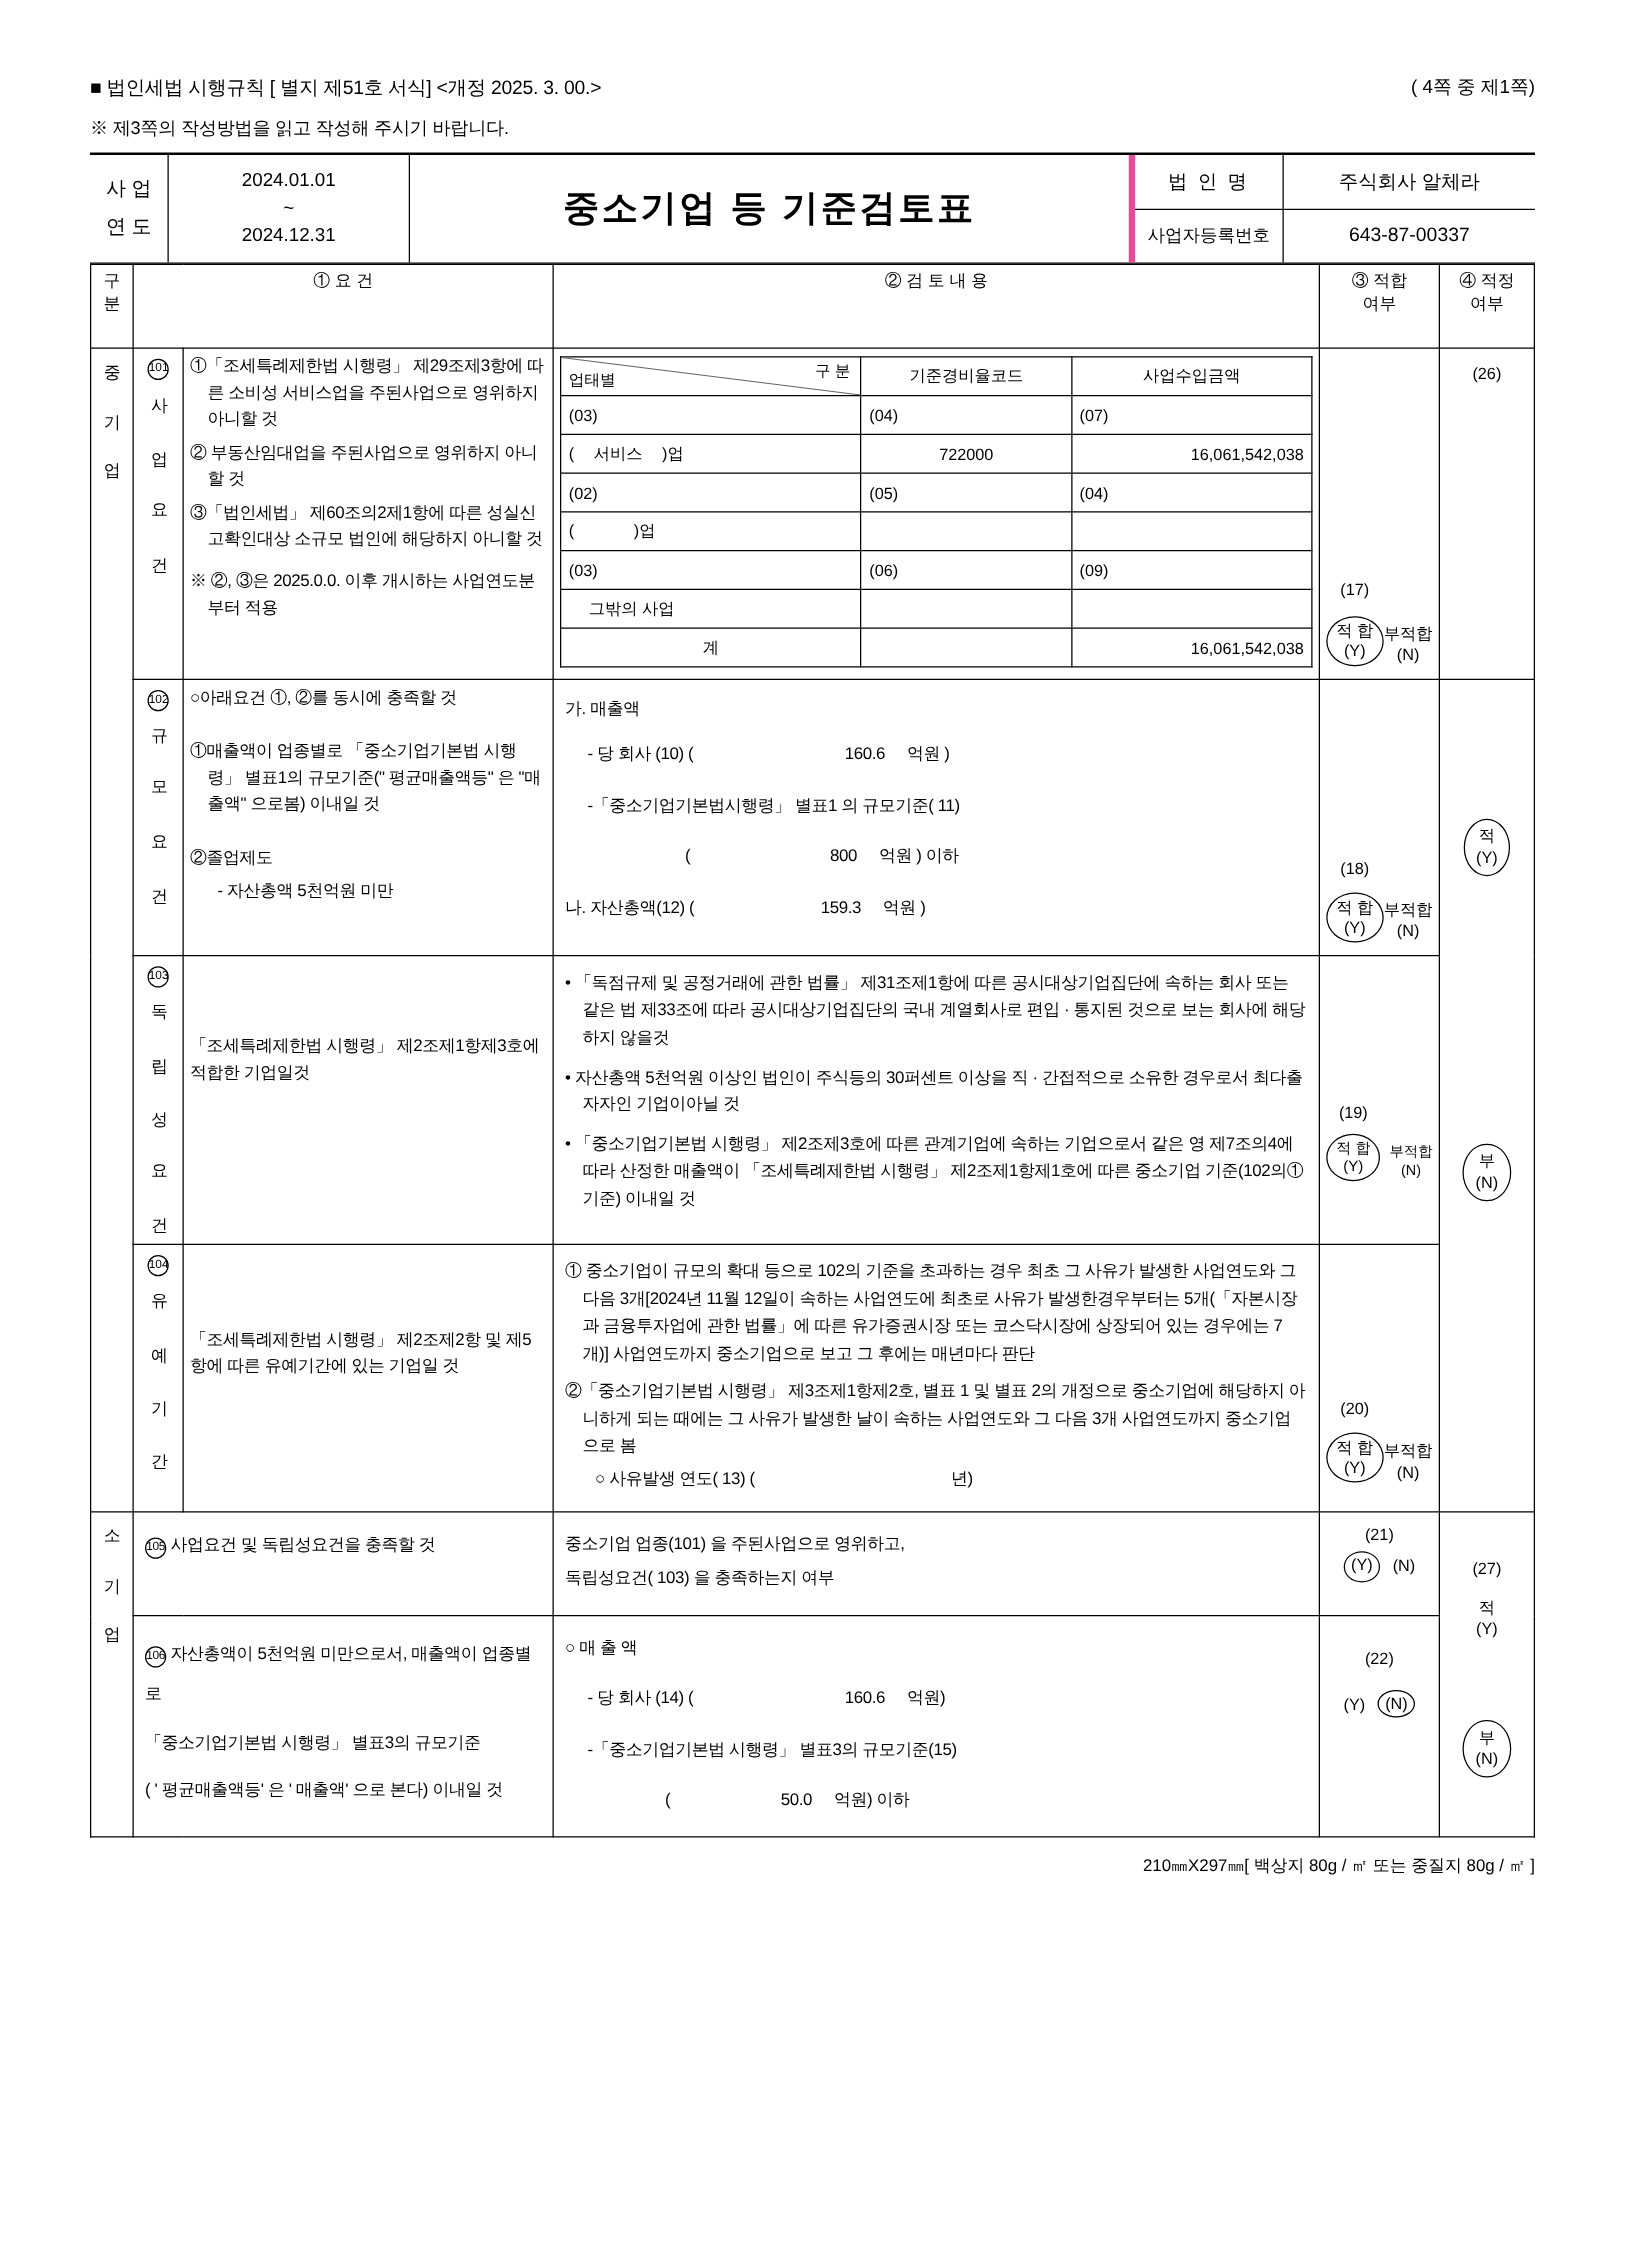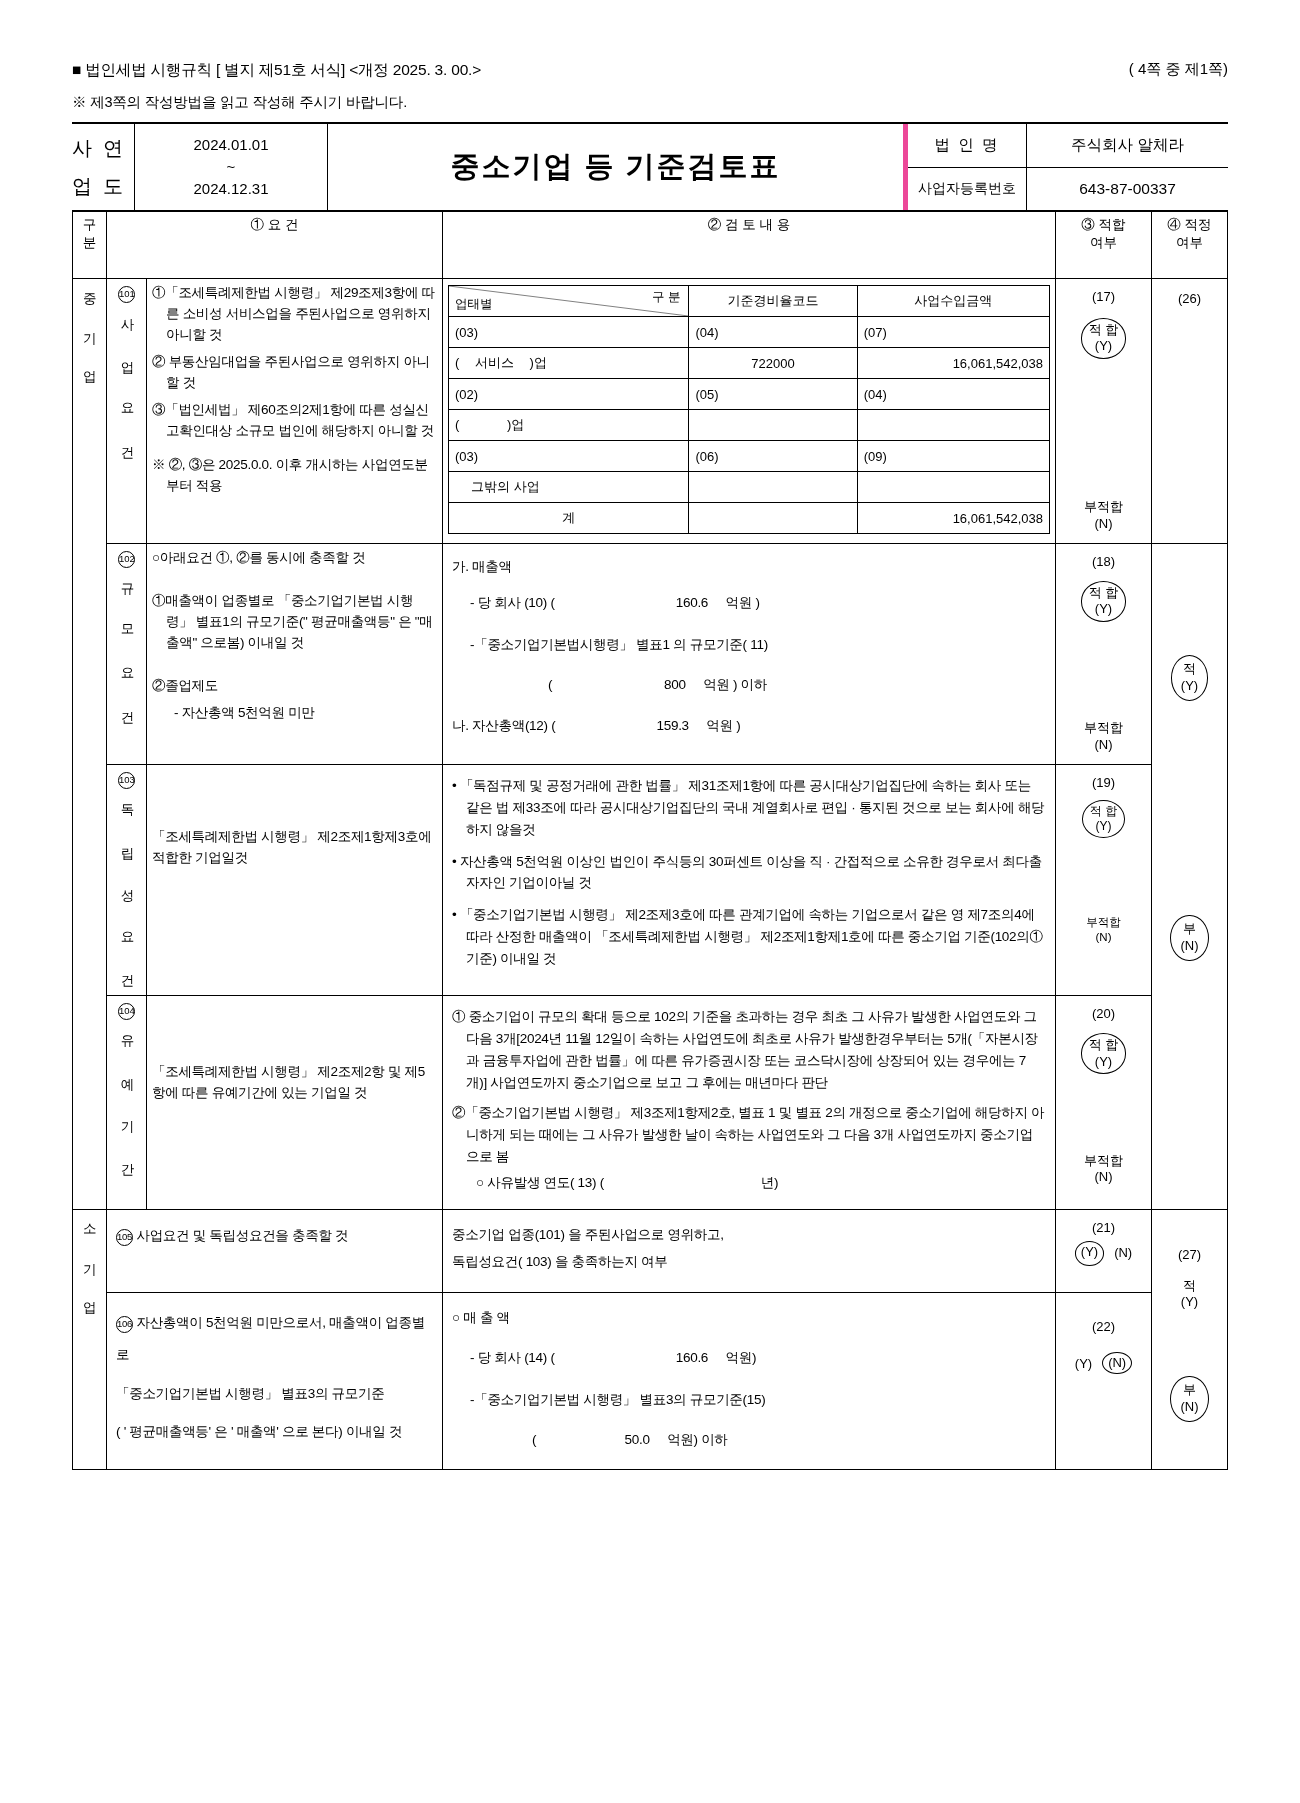--- a/index.html
+++ b/index.html
@@ -39,24 +39,24 @@
     margin-top: 10px;
     display: flex;
     border-top: 2px solid #000;
     border-bottom: 1px solid #000;
     height: 86px;
   }
   .tb-year {
     width: 62px;
     border-right: 1px solid #000;
     display: flex;
-    flex-direction: row;
+    flex-direction: column;
     justify-content: center;
     align-items: center;
-    font-size: 20px;
+    font-size: 16px;
     line-height: 1.9;
   }
   .tb-dates {
     width: 192px;
     border-right: 1px solid #000;
     display: flex;
     flex-direction: column;
     justify-content: center;
     align-items: center;
     font-size: 15px;
@@ -189,24 +189,24 @@
   .cell-c { text-align: center; }
   .cell-r { text-align: right; }
 
   .chk-text { font-size: 13.5px; line-height: 1.62; letter-spacing: -0.3px; }
   .chk-text p { margin: 0 0 5px 0; }
   .bullet { padding-left: 14px; text-indent: -14px; }
 
   
   .fitstack {
     display: flex;
-    flex-direction: column;
+    flex-direction: row;
     justify-content: space-between;
     height: 100%;
-    align-items: center;
+    align-items: flex-end;
     padding: 6px 0;
   }
   .fit-num { font-size: 13px; }
   .circle-oval {
     display: inline-block;
     border: 1.4px solid #000;
     border-radius: 50%;
     padding: 3px 7px;
     font-size: 13px;
     line-height: 1.25;
@@ -610,13 +610,14 @@
           <div style="margin-top:18px;display:flex;justify-content:center;gap:10px;align-items:center">
             <span style="font-size:13px">(Y)</span>
             <span class="circle-oval" style="padding:2px 5px">(N)</span>
           </div>
         </div>
       </td>
     </tr>
   </tbody>
     </table>
 
+  <div class="footer">210㎜X297㎜[ 백상지 80g / ㎡ 또는 중질지 80g / ㎡ ]</div>
 </div>
 
 </body></html>

